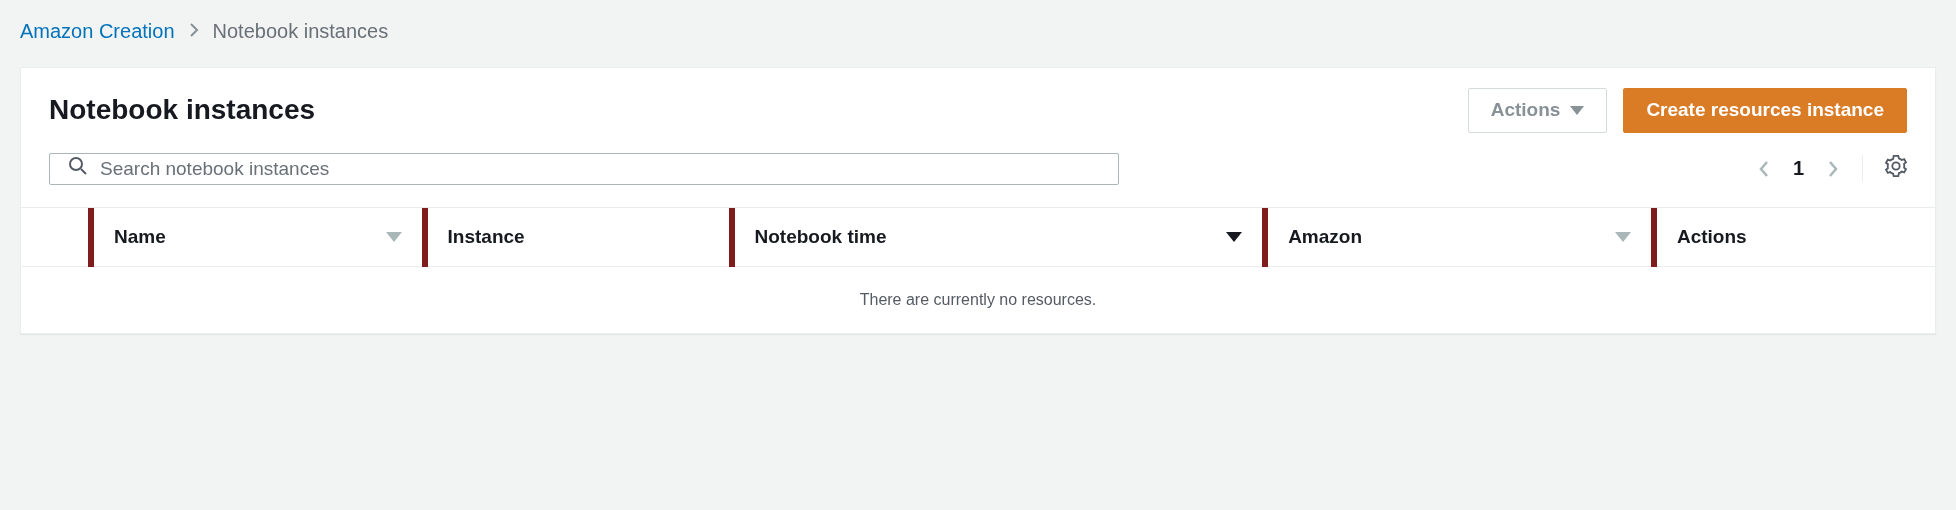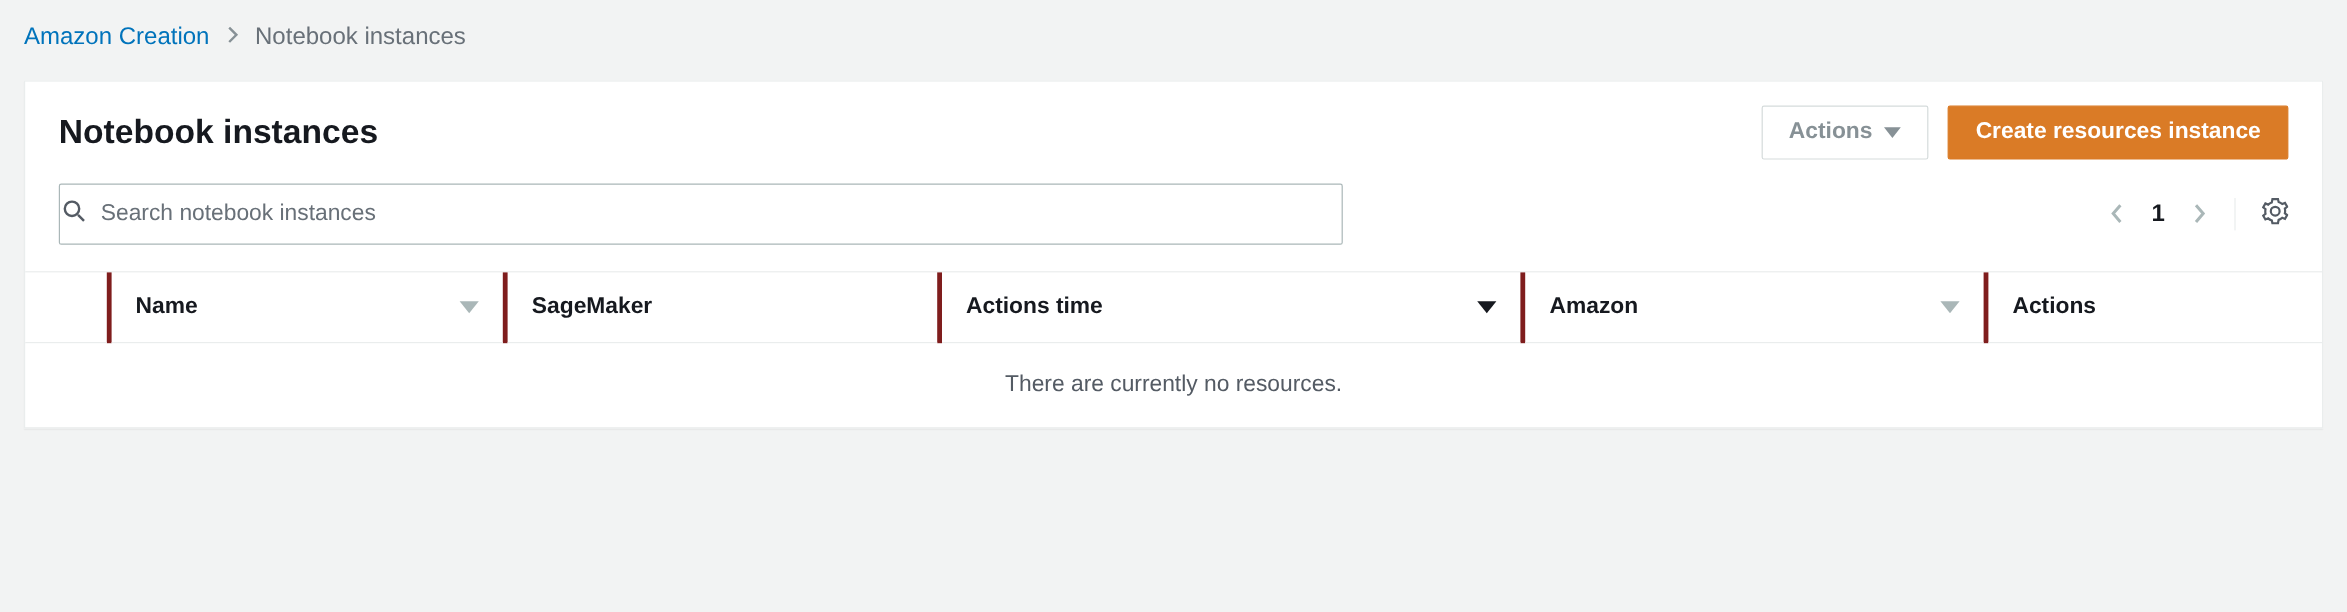--- a/index.html
+++ b/index.html
@@ -77,24 +77,24 @@
     align-items: center;
     padding: 12px 28px 22px 28px;
     gap: 20px;
     border-bottom: 1px solid #eaeded;
   }
   .search-box {
     display: flex;
     align-items: center;
     border: 1px solid #aab7b8;
     border-radius: 2px;
-    padding: 8px 2px;
+    padding: 8px 18px;
     flex: 0 0 1070px;
     max-width: 1070px;
-    height: 51px;
+    height: 32px;
   }
   .search-box svg { color: #545b64; flex-shrink:0; }
   .search-box input {
     border: none;
     outline: none;
     font-size: 19px;
     margin-left: 12px;
     width: 100%;
     color: #16191f;
   }
@@ -117,37 +117,37 @@
   table {
     width: 100%;
     border-collapse: collapse;
   }
   th {
     text-align: left;
     font-size: 19px;
     font-weight: 700;
     color: #16191f;
     padding: 18px 20px;
-    border-left: 4px solid #7f1d1d;
+    border-left: 6px solid #7f1d1d;
     white-space: nowrap;
   }
   th:first-child { border-left:none; width:70px; }
   .th-inner { display:flex; align-items:center; justify-content:space-between; gap:20px;}
   .sort-tri {
     width:0;height:0;
     border-left:8px solid transparent;
     border-right:8px solid transparent;
   }
   .sort-tri.inactive { border-top:10px solid #aab7b8; }
   .sort-tri.active { border-top:10px solid #16191f; }
   .empty-row td {
     text-align: center;
     padding: 24px;
     color: #545b64;
-    font-size: 19px;
+    font-size: 16px;
     border-top: 1px solid #eaeded;
   }
 </style>
 </head>
 <body>
 
 <nav class="breadcrumb">
   <a href="#">Amazon Creation</a>
   <span class="chev">
     <svg width="10" height="14" viewBox="0 0 10 14">
@@ -206,26 +206,26 @@
       <tr>
         <th></th>
         <th>
           <div class="th-inner">
             <span>Name</span>
             <span class="sort-tri inactive"></span>
           </div>
         </th>
         <th>
           <div class="th-inner">
-            <span>SageMaker</span>
-          </div>
-        </th>
-        <th>
-          <div class="th-inner">
-            <span>Actions time</span>
+            <span>Instance</span>
+          </div>
+        </th>
+        <th>
+          <div class="th-inner">
+            <span>Notebook time</span>
             <span class="sort-tri active"></span>
           </div>
         </th>
         <th>
           <div class="th-inner">
             <span>Amazon</span>
             <span class="sort-tri inactive"></span>
           </div>
         </th>
         <th>

